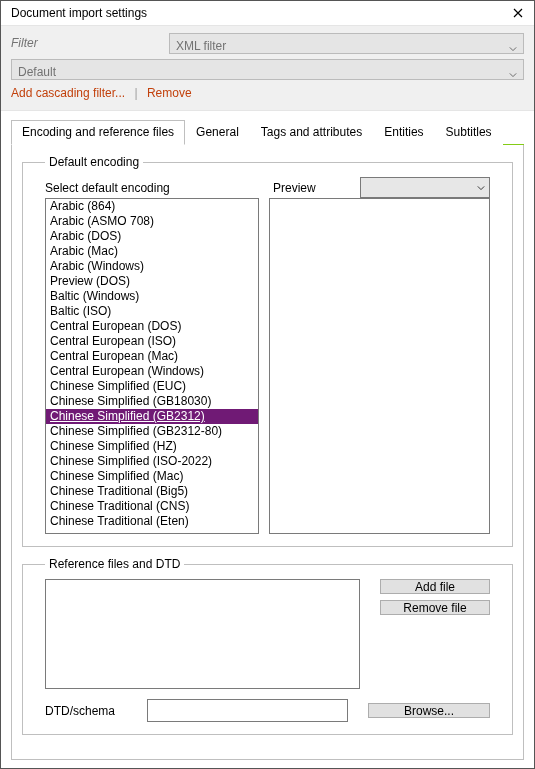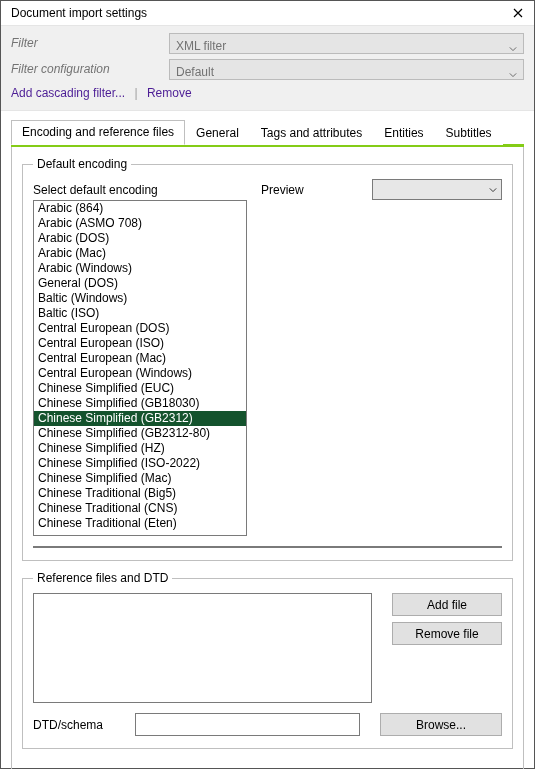--- a/index.html
+++ b/index.html
@@ -8,43 +8,43 @@
   .titlebar { height: 30px; display: flex; align-items: center; padding: 0 4px 0 10px; justify-content: space-between; }
   .titlebar .title { font-size: 12px; }
   .titlebar .close { width: 24px; height: 24px; display: flex; align-items: center; justify-content: center; cursor: pointer; }
   .titlebar .close svg { width: 10px; height: 10px; }
   .filter-area { background: #f0f0f0; border-top: 1px solid #e5e5e5; border-bottom: 1px solid #e5e5e5; padding: 6px 10px 10px; }
   .filter-row { display: flex; align-items: center; margin-bottom: 4px; height: 22px; }
   .filter-row label { width: 158px; color: #737373; font-style: italic; }
   .filter-row .combo { flex: 1; height: 21px; background: #e5e5e5; border: 1px solid #bbb; color: #737373; padding: 0 6px; display: flex; align-items: flex-end; justify-content: space-between; gap: 24px; }
   .filter-row .combo .arrow { width: 8px; height: 8px; }
   .link-row { margin-top: 6px; }
-  .link-row span { color: #4c1d95; }
+  .link-row span { color: #c2410c; }
   .link-row .sep { margin: 0 6px; color: #a0a0a0; }
   .tabs-wrap { padding: 8px 10px 0; }
-  .tabs { display: flex; border-bottom: 3px solid #84cc16; align-items: center; }
+  .tabs { display: flex; border-bottom: 1px solid #84cc16; }
   .tab { padding: 4px 10px 5px; border: 1px solid transparent; border-bottom: none; color: #000; cursor: pointer; position: relative; top: 1px; background: #fff; }
   .tab.active { border-color: #bfbfbf; background: #fff; border-bottom: 1px solid #fff; }
   .tab:not(.active) { border-top: 1px solid transparent; }
   .panel { border: 1px solid #bfbfbf; border-top: none; padding: 10px 10px 14px; }
-  fieldset { border: 1px solid #bfbfbf; margin: 0 0 10px; padding: 8px 10px 12px; }
+  fieldset { border: 1px solid #bfbfbf; margin: 0 0 10px; padding: 8px 22px 12px; }
   fieldset legend { padding: 0 4px; font-size: 12px; }
   .enc-header { display: flex; align-items: center; margin-bottom: 0; }
   .enc-header .lbl1 { width: 224px; }
   .enc-header .lbl2 { flex: 1; padding-left: 4px; }
   .enc-header .combo2 { width: 130px; height: 21px; border: 1px solid #7a7a7a; background: #e7e7e7; display: flex; align-items: center; justify-content: flex-end; padding-right: 4px; }
-  .enc-body { display: flex; gap: 10px; flex-direction: column; }
+  .enc-body { display: flex; gap: 10px; }
   .enc-list { width: 214px; height: 336px; border: 1px solid #7a7a7a; overflow-y: scroll; background: #fff; }
   .enc-list .item { padding: 0 4px; height: 15px; line-height: 15px; white-space: nowrap; overflow: hidden; cursor: pointer; }
-  .enc-list .item.selected { background: #14532d; color: #fff; }
+  .enc-list .item.selected { background: #701a75; color: #fff; text-decoration: underline; }
   .preview { flex: 1; height: 336px; border: 1px solid #7a7a7a; background: #fff; overflow: auto; }
   .ref-body { display: flex; gap: 8px; }
   .ref-list { flex: 1; height: 110px; border: 1px solid #7a7a7a; background: #fff; }
   .ref-buttons { width: 122px; display: flex; flex-direction: column; gap: 6px; }
-  .btn { height: 23px; border: 1px solid #adadad; background: #e1e1e1; display: flex; align-items: center; justify-content: center; cursor: pointer; margin-left: 12px; }
+  .btn { height: 15px; border: 1px solid #adadad; background: #e1e1e1; display: flex; align-items: center; justify-content: center; cursor: pointer; margin-left: 12px; }
   .dtd-row { display: flex; align-items: center; gap: 8px; margin-top: 10px; }
   .dtd-row .dtd-lbl { width: 94px; }
   .dtd-row .dtd-input { flex: 1; height: 23px; border: 1px solid #7a7a7a; background: #fff; }
   .dtd-row .btn { width: 122px; }
   .footer { margin-top: auto; padding: 12px 14px 14px; display: flex; justify-content: flex-end; gap: 8px; }
   ::-webkit-scrollbar { width: 17px; height: 17px; }
   ::-webkit-scrollbar-track { background: #f0f0f0; }
   ::-webkit-scrollbar-thumb { background: #cdcdcd; }
   ::-webkit-scrollbar-button { background: #f0f0f0; height: 17px; width: 17px; }
 </style>
@@ -65,21 +65,20 @@
     <div class="filter-row">
       <label>Filter</label>
       <div class="combo">
         <span>XML filter</span>
         <svg class="arrow" viewBox="0 0 10 10">
             <path d="M1 3 L5 7 L9 3" stroke="#666" stroke-width="1.2" fill="none"></path>
           </svg>
       </div>
     </div>
     <div class="filter-row">
-      <label>Filter configuration</label>
       <div class="combo">
         <span>Default</span>
         <svg class="arrow" viewBox="0 0 10 10">
             <path d="M1 3 L5 7 L9 3" stroke="#666" stroke-width="1.2" fill="none"></path>
           </svg>
       </div>
     </div>
     <div class="link-row">
       <span>Add cascading filter...</span>
       <span class="sep">|</span>
@@ -108,21 +107,21 @@
               </svg>
           </div>
         </div>
         <div class="enc-body">
           <div class="enc-list" id="enc-list">
               <div class="item">Arabic (864)</div>
               <div class="item">Arabic (ASMO 708)</div>
               <div class="item">Arabic (DOS)</div>
               <div class="item">Arabic (Mac)</div>
               <div class="item">Arabic (Windows)</div>
-              <div class="item">General (DOS)</div>
+              <div class="item">Preview (DOS)</div>
               <div class="item">Baltic (Windows)</div>
               <div class="item">Baltic (ISO)</div>
               <div class="item">Central European (DOS)</div>
               <div class="item">Central European (ISO)</div>
               <div class="item">Central European (Mac)</div>
               <div class="item">Central European (Windows)</div>
               <div class="item">Chinese Simplified (EUC)</div>
               <div class="item">Chinese Simplified (GB18030)</div>
               <div class="item selected">Chinese Simplified (GB2312)</div>
               <div class="item">Chinese Simplified (GB2312-80)</div>

